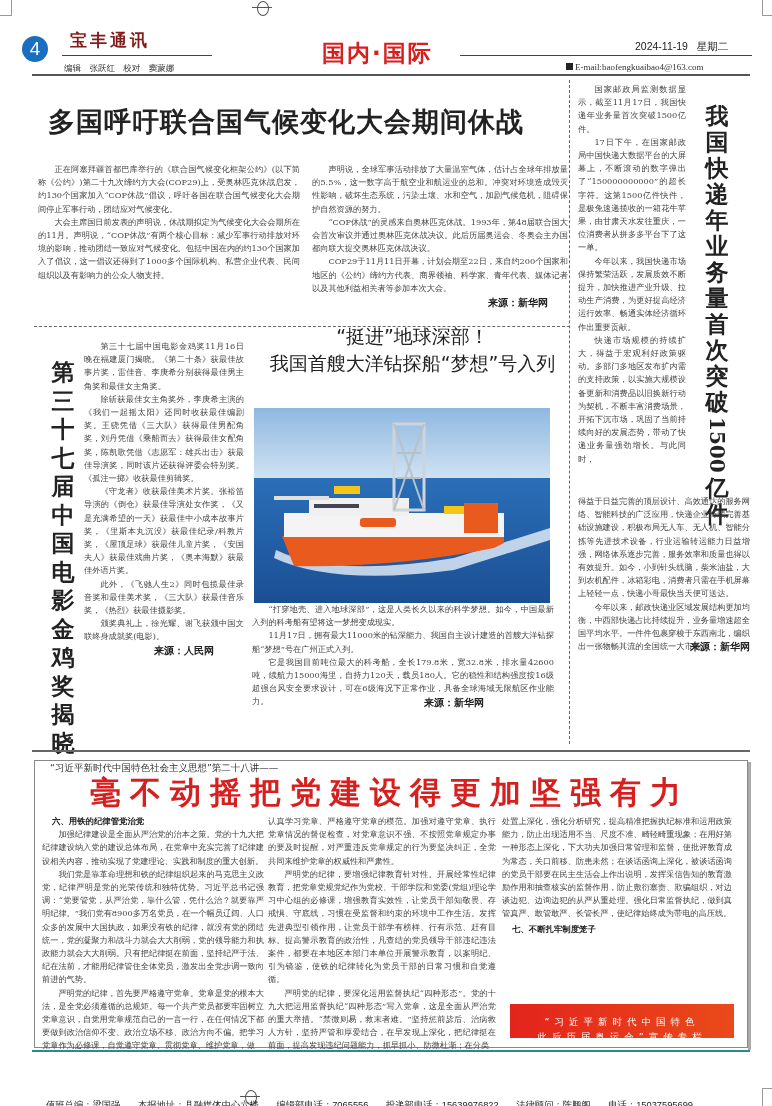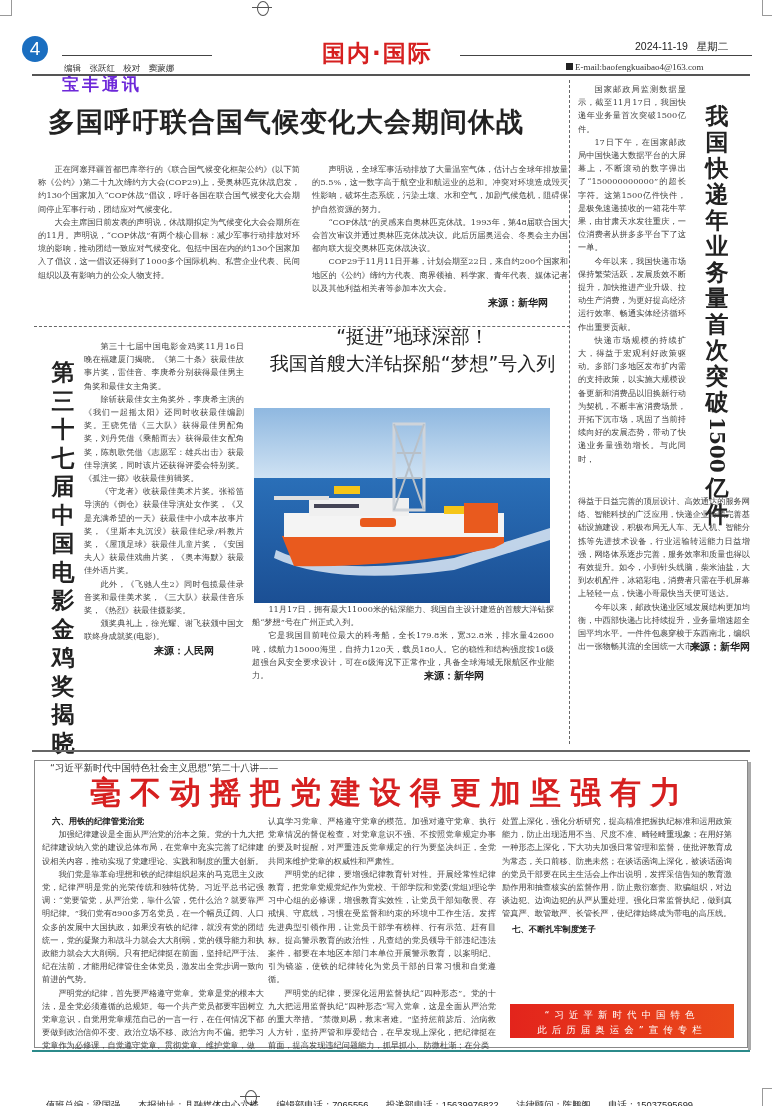--- a/index.html
+++ b/index.html
@@ -7,21 +7,21 @@
          font-family: "DejaVu Serif", "Liberation Serif", serif; color: #333; }
   .abs { position: absolute; }
   .crop { position: absolute; border: 1px solid #999; }
   .reg { position: absolute; width: 20px; height: 14px; }
   .reg::before { content: ""; position: absolute; left: 0; right: 0; top: 6px; border-top: 1px solid #555; }
   .reg::after { content: ""; position: absolute; left: 5px; top: 0; width: 10px; height: 13px; border: 1px solid #555; border-radius: 50%; }
 
   
   .page-num { left: 22px; top: 36px; width: 26px; height: 26px; border-radius: 50%; background: #1a6ec0; color: #fff;
               font-family: "Liberation Sans", sans-serif; font-size: 19px; line-height: 26px; text-align: center; }
-  .paper-name { left: 62px; top: 29px; color: #6d28d9; font-size: 17px; font-weight: bold; letter-spacing: 3px; margin-top: 44px; }
+  .paper-name { left: 70px; top: 29px; color: #7f1d1d; font-size: 17px; font-weight: bold; letter-spacing: 3px; }
   .editor-line { left: 64px; top: 63px; font-family: "Liberation Sans", sans-serif; font-size: 8.5px; color: #333; word-spacing: 6px; }
   .mh-line1 { left: 62px; top: 55px; width: 150px; border-top: 1px solid #444; }
   .section-title { left: 322px; top: 38px; font-family: "DejaVu Sans", sans-serif; font-size: 23px; font-weight: bold; color: #d62020; letter-spacing: 2px; }
   .mh-line2 { left: 460px; top: 55px; width: 292px; border-top: 1px solid #444; }
   .date { left: 615px; top: 40px; font-family: "Liberation Sans", sans-serif; font-size: 10.5px; color: #222; word-spacing: 6px; margin-left: 20px; }
   .email { left: 566px; top: 62px; font-family: "Liberation Serif", serif; font-size: 9px; color: #333; }
   .email .sq { display: inline-block; width: 7px; height: 7px; background: #222; margin-right: 2px; }
   .rule-main { left: 32px; top: 74px; width: 718px; border-top: 2px solid #555; }
 
   .body-text { font-size: 8.2px; line-height: 13.2px; color: #444; text-align: justify; }
@@ -55,21 +55,21 @@
 
   
   .lec-box { left: 34px; top: 760px; width: 714px; height: 288px; border: 1px solid #888; }
   .lec-kicker { left: 50px; top: 762px; font-family: "DejaVu Sans", sans-serif; font-size: 9.5px; color: #333; }
   .lec-title { left: 90px; top: 772px; width: 600px; text-align: center; color: #d62020; font-weight: bold; font-size: 31px; letter-spacing: 9px; }
   .lec-col1 { left: 42px; top: 815px; width: 222px; }
   .lec-col2 { left: 268px; top: 815px; width: 228px; }
   .lec-col3 { left: 502px; top: 815px; width: 230px; }
   .subhead { font-family: "DejaVu Sans", sans-serif; font-weight: bold; font-size: 8.4px; color: #222; text-indent: 1.2em !important; }
   .promo { left: 510px; top: 1004px; width: 224px; height: 34px; background: linear-gradient(90deg,#e3241c,#ea4a1a); color: #fff;
-           font-family: "DejaVu Sans", sans-serif; font-size: 9.5px; line-height: 15px; text-align: center; letter-spacing: 5px; padding-top: 3px; }
+           font-family: "DejaVu Sans", sans-serif; font-size: 9.5px; line-height: 15px; text-align: center; letter-spacing: 5px; padding-top: 10px; }
   .shadow-r { left: 748px; top: 762px; width: 3px; height: 288px; background: #aaa; }
 
   .rule-foot { left: 32px; top: 1050px; width: 718px; border-top: 2px solid #2b8a8a; }
   .footer { left: 46px; top: 1099px; font-family: "Liberation Sans", sans-serif; font-size: 9.3px; color: #222; white-space: nowrap; }
   .footer span { margin-right: 15px; }
 </style>
 </head>
 <body>
 
 <div class="crop" style="left:0;top:0;width:12px;height:16px;border-top:none;border-left:none;"></div>
@@ -192,20 +192,21 @@
     <rect x="60" y="96" width="45" height="4" fill="#445"></rect>
     <rect x="140" y="16" width="30" height="86" fill="none" stroke="#cfd4da" stroke-width="3"></rect>
     <path d="M140 16 L170 102 M170 16 L140 102 M143 45 L167 45 M143 70 L167 70" stroke="#b8c0c8" stroke-width="2"></path>
     <rect x="80" y="78" width="26" height="8" fill="#f5c518"></rect>
     <rect x="190" y="98" width="22" height="8" fill="#f5c518"></rect>
     <rect x="106" y="110" width="36" height="9" rx="3" fill="#e95a1e"></rect>
     <rect x="210" y="95" width="34" height="30" fill="#e95a1e"></rect>
   </svg>
 </div>
 <div class="abs body-text ship-text">
+  <p>“打穿地壳、进入地球深部”，这是人类长久以来的科学梦想。如今，中国最新入列的科考船有望将这一梦想变成现实。</p>
   <p>11月17日，拥有最大11000米的钻深能力、我国自主设计建造的首艘大洋钻探船“梦想”号在广州正式入列。</p>
   <p>它是我国目前吨位最大的科考船，全长179.8米，宽32.8米，排水量42600吨，续航力15000海里，自持力120天，载员180人。它的稳性和结构强度按16级超强台风安全要求设计，可在6级海况下正常作业，具备全球海域无限航区作业能力。</p>
   <div class="source" style="margin-top:-13px;padding-right:70px;">来源：新华网</div>
 </div>
 
 <div class="abs rule-mid"></div>
 
 <div class="abs lec-box"></div>
 <div class="abs shadow-r"></div>
 <div class="abs lec-kicker">“习近平新时代中国特色社会主义思想”第二十八讲——</div>

